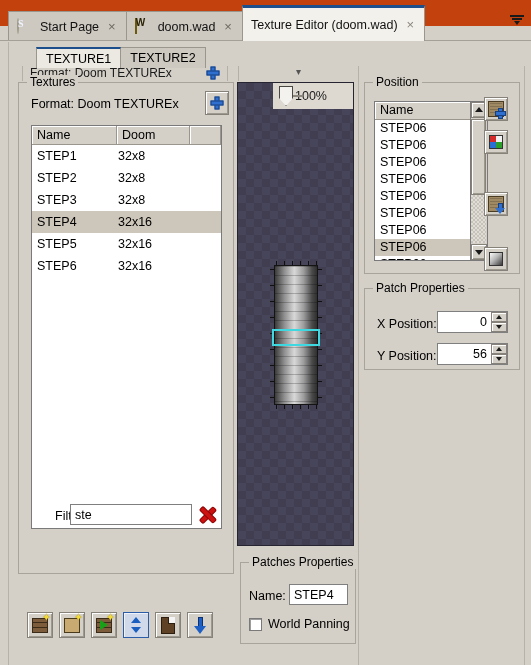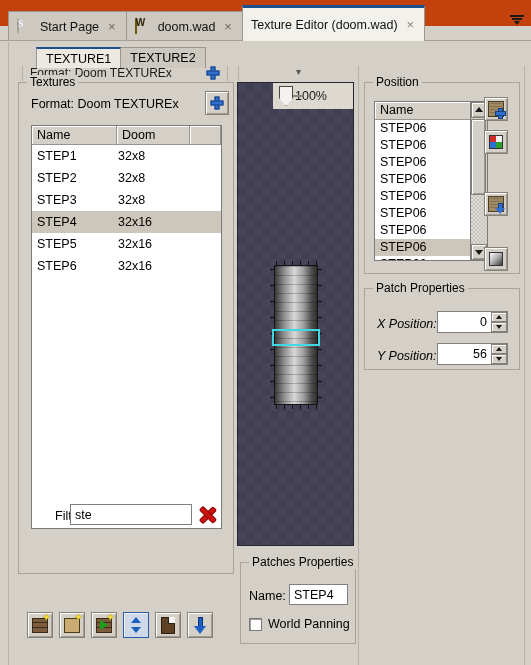--- a/index.html
+++ b/index.html
@@ -618,21 +618,21 @@
   .ic-gradient {
     position: absolute; left: 4px; top: 4px;
     width: 14px; height: 14px;
     border: 1px solid #333;
     box-sizing: border-box;
     background: linear-gradient(135deg, #fafafa 0%, #b8b8b8 45%, #3a3a3a 100%);
   }
 
   
   #patchprops-group { left: 364px; top: 288px; width: 156px; height: 82px; }
-  .pp-label { position: absolute; font-size: 12.5px; font-style: italic; }
+  .pp-label { position: absolute; font-size: 12.5px; }
   #xpos-label { left: 12px; top: 28px; }
   #ypos-label { left: 12px; top: 60px; }
   .spin-wrap {
     position: absolute;
     left: 72px;
     width: 71px; height: 22px;
     border: 1px solid #7f7f7f;
     background: #fff;
     box-sizing: border-box;
     display: flex;

